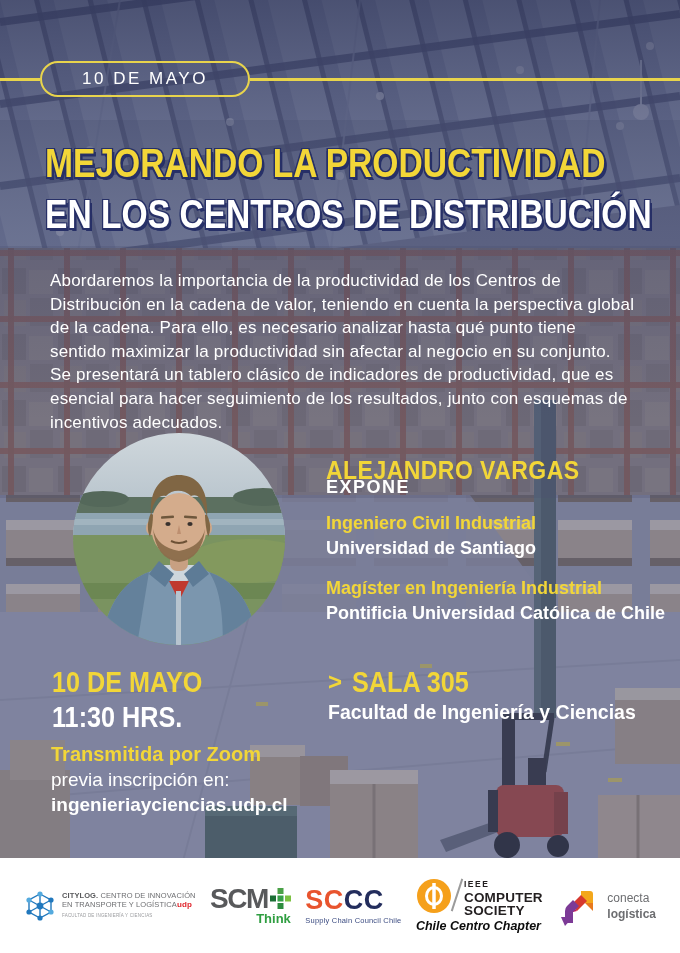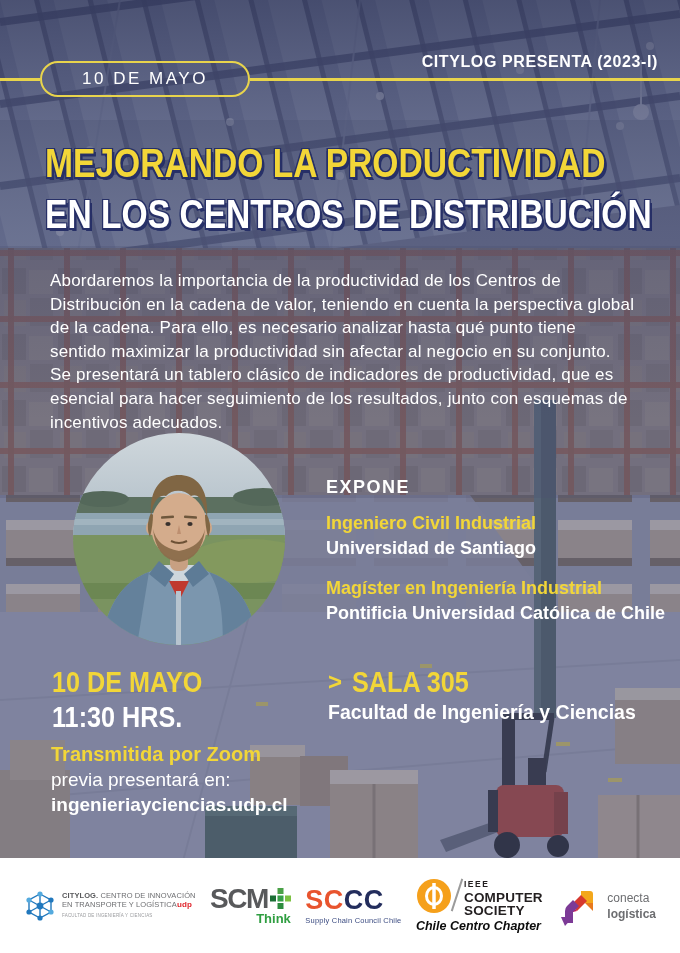--- a/index.html
+++ b/index.html
@@ -252,21 +252,20 @@
     <rect y="120" width="680" height="130" fill="#4d5574" opacity="0.22"></rect>
     <rect y="246" width="680" height="252" fill="#4a4f6e" opacity="0.25"></rect>
     <rect width="680" height="420" fill="url(#topShade)"></rect>
   </svg>
 
   <div class="rule rule-left"></div>
   <div class="rule rule-right"></div>
   <div class="date-badge">
     <span>10 DE MAYO</span>
   </div>
-  <div class="series-title">CITYLOG PRESENTA (2023-I)</div>
 
   <div class="title-block">
     <div class="title-line"><span class="cond title-l1">MEJORANDO LA PRODUCTIVIDAD</span></div>
     <div class="title-line"><span class="cond title-l2">EN LOS CENTROS DE DISTRIBUCIÓN</span></div>
   </div>
 
   <p class="description">Abordaremos la importancia de la productividad de los Centros de Distribución en la cadena de valor, teniendo en cuenta la perspectiva global de la cadena. Para ello, es necesario analizar hasta qué punto tiene sentido maximizar la productividad sin afectar al negocio en su conjunto. Se presentará un tablero clásico de indicadores de productividad, que es esencial para hacer seguimiento de los resultados, junto con esquemas de incentivos adecuados.</p>
 
   <div class="photo-wrap">
     <svg width="212" height="212" viewBox="0 0 212 212" aria-hidden="true">
@@ -305,29 +304,30 @@
       <ellipse cx="95" cy="91" rx="2.6" ry="1.9" fill="#39322e"></ellipse>
       <ellipse cx="117" cy="91" rx="2.6" ry="1.9" fill="#39322e"></ellipse>
       <rect x="88" y="83" width="13" height="2.5" rx="1" fill="#6e573c" transform="rotate(-4 94 84)"></rect>
       <rect x="111" y="83" width="13" height="2.5" rx="1" fill="#6e573c" transform="rotate(4 118 84)"></rect>
       <path d="M106,92 L104,101 L108,101 Z" fill="#bd8f70"></path>
       <path d="M98,108 Q106,112 114,108" stroke="#6d5135" stroke-width="2" fill="none"></path>
     </svg>
   </div>
 
   <div class="expone-label">EXPONE</div>
+  <div class="speaker-name"><span class="cond">ALEJANDRO VARGAS</span></div>
   <div class="cred-degree cred1-deg">Ingeniero Civil Industrial</div>
   <div class="cred-inst cred1-inst">Universidad de Santiago</div>
   <div class="cred-degree cred2-deg">Magíster en Ingeniería Industrial</div>
   <div class="cred-inst cred2-inst">Pontificia Universidad Católica de Chile</div>
 
   <div class="event-date big-cond"><span class="cond">10 DE MAYO</span></div>
   <div class="event-time big-cond"><span class="cond">11:30 HRS.</span></div>
   <div class="event-stream">Transmitida por Zoom</div>
-  <div class="event-reg">previa presentará en:</div>
+  <div class="event-reg">previa inscripción en:</div>
   <div class="event-web">ingenieriayciencias.udp.cl</div>
 
   <div class="loc-room big-cond">
     <span class="loc-arrow">&gt;</span><span class="cond">SALA 305</span>
   </div>
   <div class="loc-faculty">Facultad de Ingeniería y Ciencias</div>
 
   <div class="footer">
 
     <div class="logo citylog">

